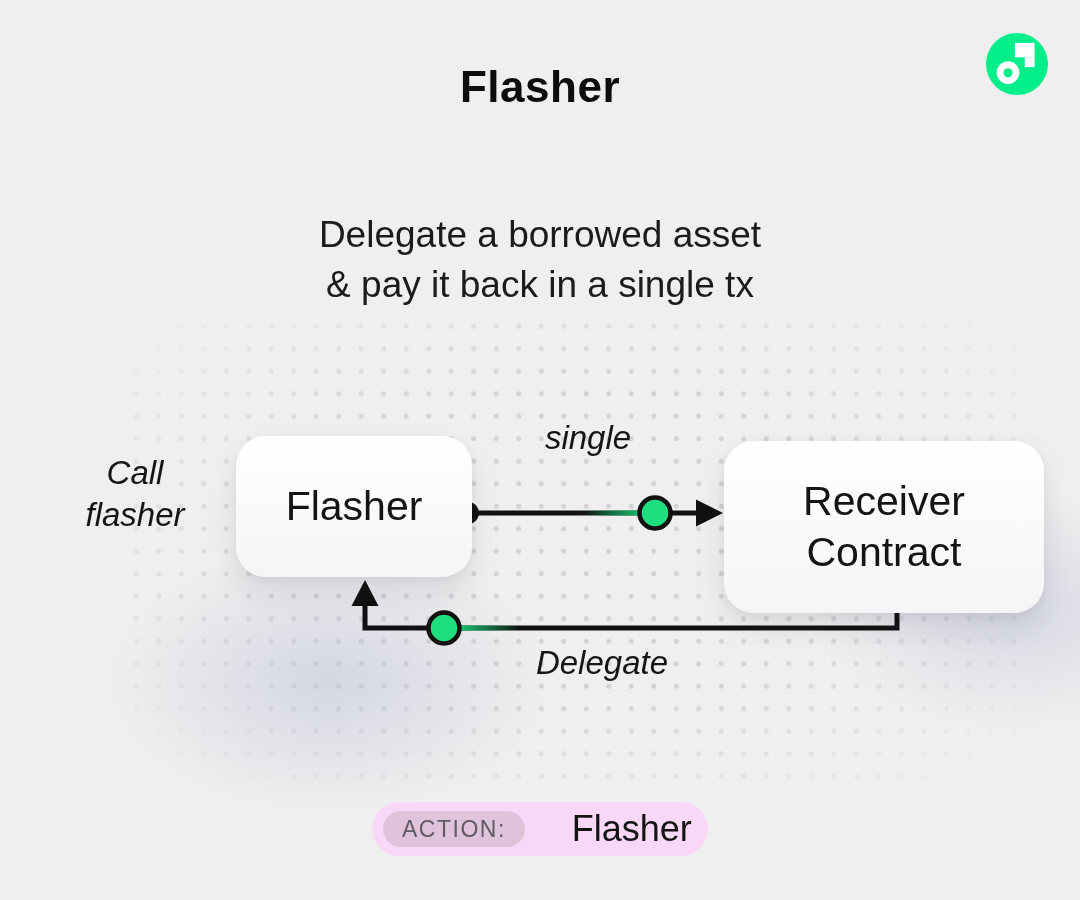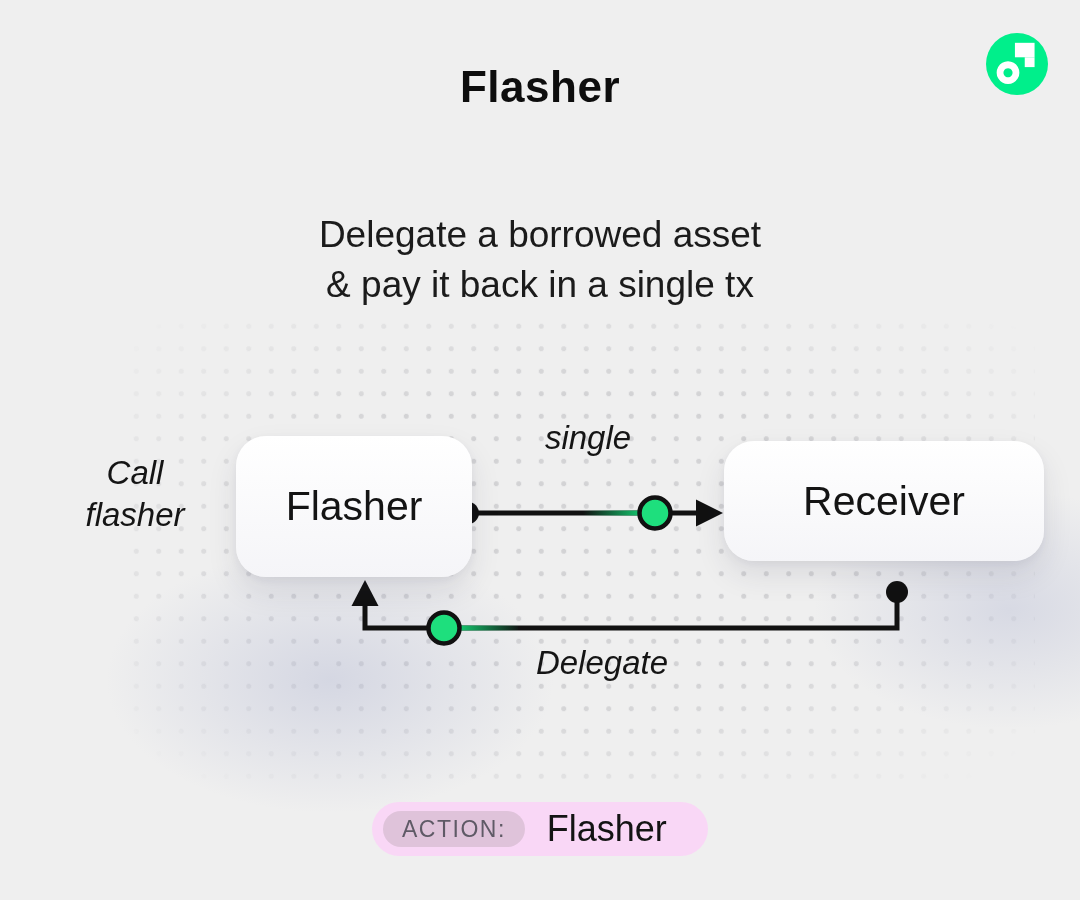--- a/index.html
+++ b/index.html
@@ -41,36 +41,36 @@
 
   .node {
     position: absolute;
     background: linear-gradient(180deg, #ffffff 0%, #f5f5f8 100%);
     border-radius: 30px;
     box-shadow: 0 14px 30px rgba(40,40,70,.10), 0 3px 8px rgba(40,40,70,.05);
     display: flex; flex-direction: column; align-items: center; justify-content: center;
     font-size: 41px; line-height: 51px; color: #141414;
   }
   .node-flasher { left: 236px; top: 436px; width: 236px; height: 141px; }
-  .node-receiver { left: 724px; top: 441px; width: 320px; height: 120px; }
+  .node-receiver { left: 724px; top: 441px; width: 320px; height: 172px; }
 
   .flow-label {
     position: absolute; text-align: center;
     font-style: italic; font-size: 33px; line-height: 43px; color: #151515;
   }
   .label-call { left: 40px; top: 452px; width: 190px; line-height: 42px; }
   .label-delegate { left: 458px; top: 373px; width: 260px; }
   .label-repayment { left: 482px; top: 641px; width: 240px; }
 
   svg.connectors { position: absolute; left: 0; top: 0; width: 1080px; height: 900px; }
 
   .badge {
     position: absolute; left: 372px; top: 802px; width: 336px; height: 54px;
     background: #f9d7f6; border-radius: 27px;
-    display: flex; align-items: center; padding-left: 11px;
+    display: flex; align-items: center; padding-left: 11px; gap: 25px;
   }
   .chip {
     height: 36px; border-radius: 18px; background: #dfc3da;
     display: flex; align-items: center; padding: 0 19px;
     font-size: 23px; letter-spacing: 1.5px; color: #5f5a66;
   }
   .badge-value { font-size: 36px; color: #141414; margin-left: 22px; }
 </style>
 </head>
 <body>
@@ -120,20 +120,21 @@
     <circle cx="897" cy="592" r="11" fill="#111111"></circle>
     <circle cx="444" cy="628" r="15.5" fill="#1EDF7D" stroke="#111111" stroke-width="4.5"></circle>
   </g>
 </svg>
 
 <div class="node node-flasher">
   <span>Flasher</span>
 </div>
 <div class="node node-receiver">
   <span>Receiver</span>
+  <span>Contract</span>
 </div>
 
 <div class="flow-label label-call">
   <span>Call</span><br>
   <span>flasher</span>
 </div>
 <div class="flow-label label-delegate">
   <br>
   <span>single</span>
 </div>

